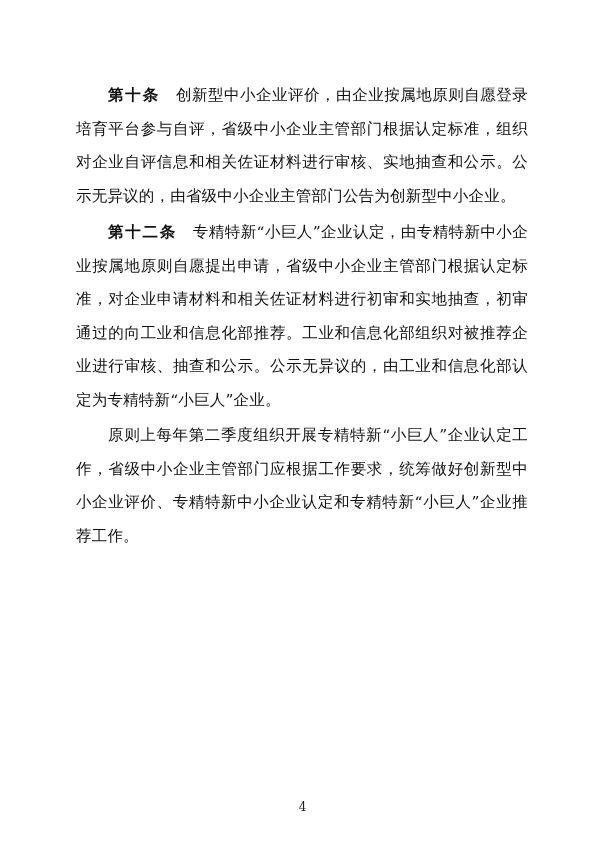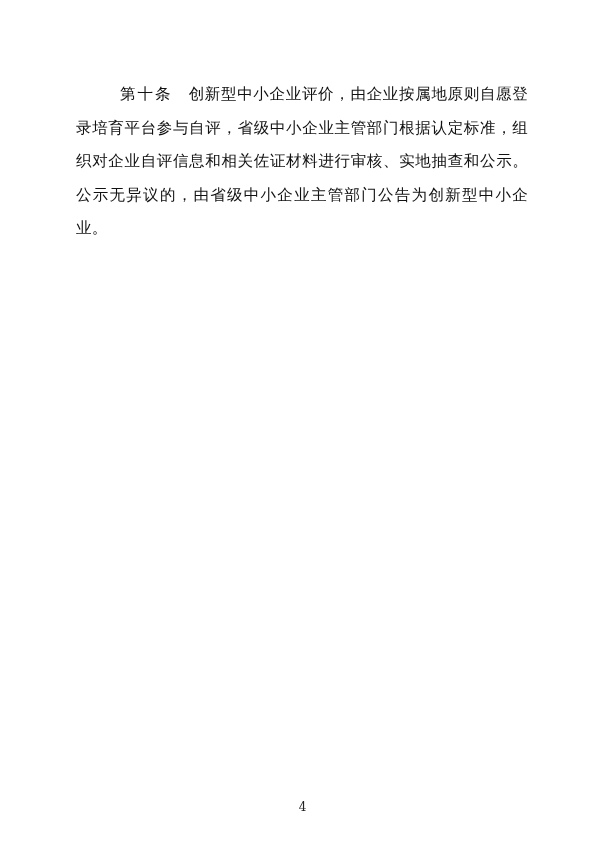--- a/index.html
+++ b/index.html
@@ -32,23 +32,22 @@
     margin: 0 0 0 0;
     letter-spacing: 0.2px;
   }
   .para + .para {
     margin-top: 2px;
   }
   .indent {
     text-indent: 32px;
   }
   .lead {
-    font-weight: normal;
+    font-weight: bold;
     letter-spacing: 1.5px;
-    margin-left: 12px;
   }
   .page-number {
     position: absolute;
     left: 0;
     top: 800px;
     width: 605px;
     text-align: center;
     font-size: 12px;
     color: #222222;
     font-family: "DejaVu Serif", "Liberation Serif", serif;
@@ -58,18 +57,24 @@
 <body>
 
 <div class="page">
   <div class="content">
 
     <p class="para indent">
       <span class="lead">第十条</span><span>　创新型中小企业评价，由企业按属地原则自愿登录培育平台参与自评，省级中小企业主管部门根据认定标准，组织对企业自评信息和相关佐证材料进行审核、实地抽查和公示。公示无异议的，由省级中小企业主管部门公告为创新型中小企业。</span>
     </p>
 
 
+    <p class="para indent">
+      <span class="lead">第十二条</span><span>　专精特新“小巨人”企业认定，由专精特新中小企业按属地原则自愿提出申请，省级中小企业主管部门根据认定标准，对企业申请材料和相关佐证材料进行初审和实地抽查，初审通过的向工业和信息化部推荐。工业和信息化部组织对被推荐企业进行审核、抽查和公示。公示无异议的，由工业和信息化部认定为专精特新“小巨人”企业。</span>
+    </p>
 
+    <p class="para indent">
+      <span>原则上每年第二季度组织开展专精特新“小巨人”企业认定工作，省级中小企业主管部门应根据工作要求，统筹做好创新型中小企业评价、专精特新中小企业认定和专精特新“小巨人”企业推荐工作。</span>
+    </p>
 
   </div>
 
   <div class="page-number">4</div>
 </div>
 
 </body></html>

